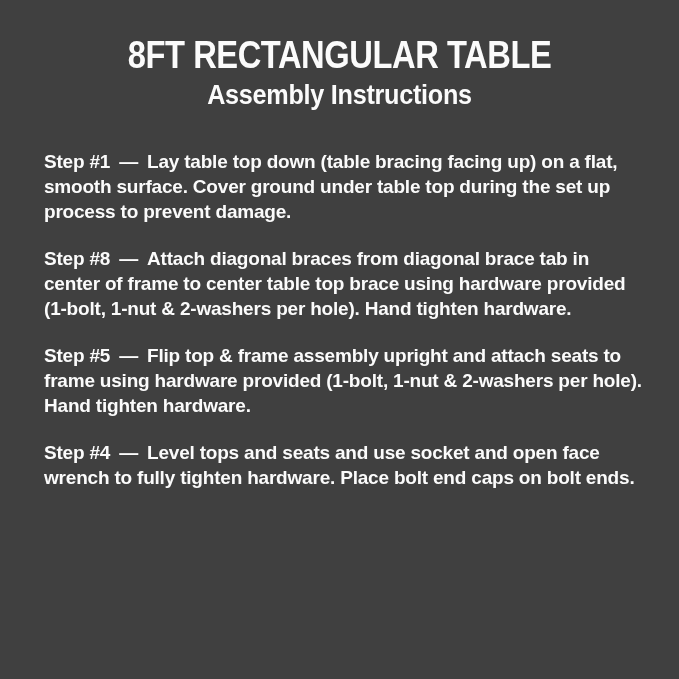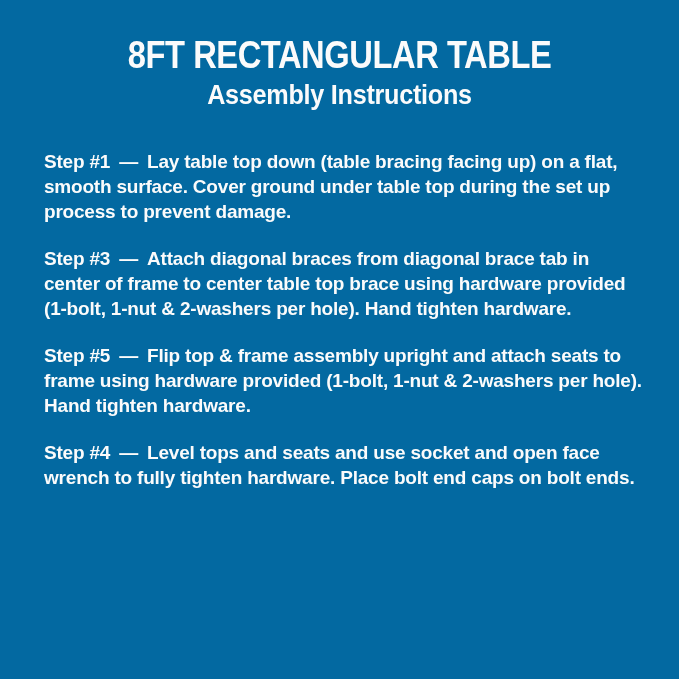--- a/index.html
+++ b/index.html
@@ -4,21 +4,21 @@
 <style>
   html, body {
     margin: 0;
     padding: 0;
     background: #000000;
   }
   .poster {
     position: relative;
     width: 679px;
     height: 679px;
-    background: #0369a1;
+    background: #404040;
     color: #fbfbfb;
     font-family: "Liberation Sans", "DejaVu Sans", sans-serif;
     font-weight: bold;
     overflow: hidden;
     box-sizing: border-box;
   }
   .header {
     text-align: center;
     padding-top: 33px;
   }
@@ -59,19 +59,19 @@
 <div class="poster">
   <div class="header">
     <h1 class="title">8FT RECTANGULAR TABLE</h1>
     <h2 class="subtitle">Assembly Instructions</h2>
   </div>
 
   <div class="steps">
     <p class="step"><span>Step #1</span><span class="dash">—</span><span>Lay table top down (table bracing facing up) on a flat, smooth surface. Cover ground under table top during the set up process to prevent damage.</span></p>
 
 
-    <p class="step"><span>Step #3</span><span class="dash">—</span><span>Attach diagonal braces from diagonal brace tab in center of frame to center table top brace using hardware provided (1-bolt, 1-nut &amp; 2-washers per hole). Hand tighten hardware.</span></p>
+    <p class="step"><span>Step #8</span><span class="dash">—</span><span>Attach diagonal braces from diagonal brace tab in center of frame to center table top brace using hardware provided (1-bolt, 1-nut &amp; 2-washers per hole). Hand tighten hardware.</span></p>
 
     <p class="step"><span>Step #5</span><span class="dash">—</span><span>Flip top &amp; frame assembly upright and attach seats to frame using hardware provided (1-bolt, 1-nut &amp; 2-washers per hole). Hand tighten hardware.</span></p>
 
     <p class="step"><span>Step #4</span><span class="dash">—</span><span>Level tops and seats and use socket and open face wrench to fully tighten hardware. Place bolt end caps on bolt ends.</span></p>
   </div>
 </div>
 
 </body></html>

